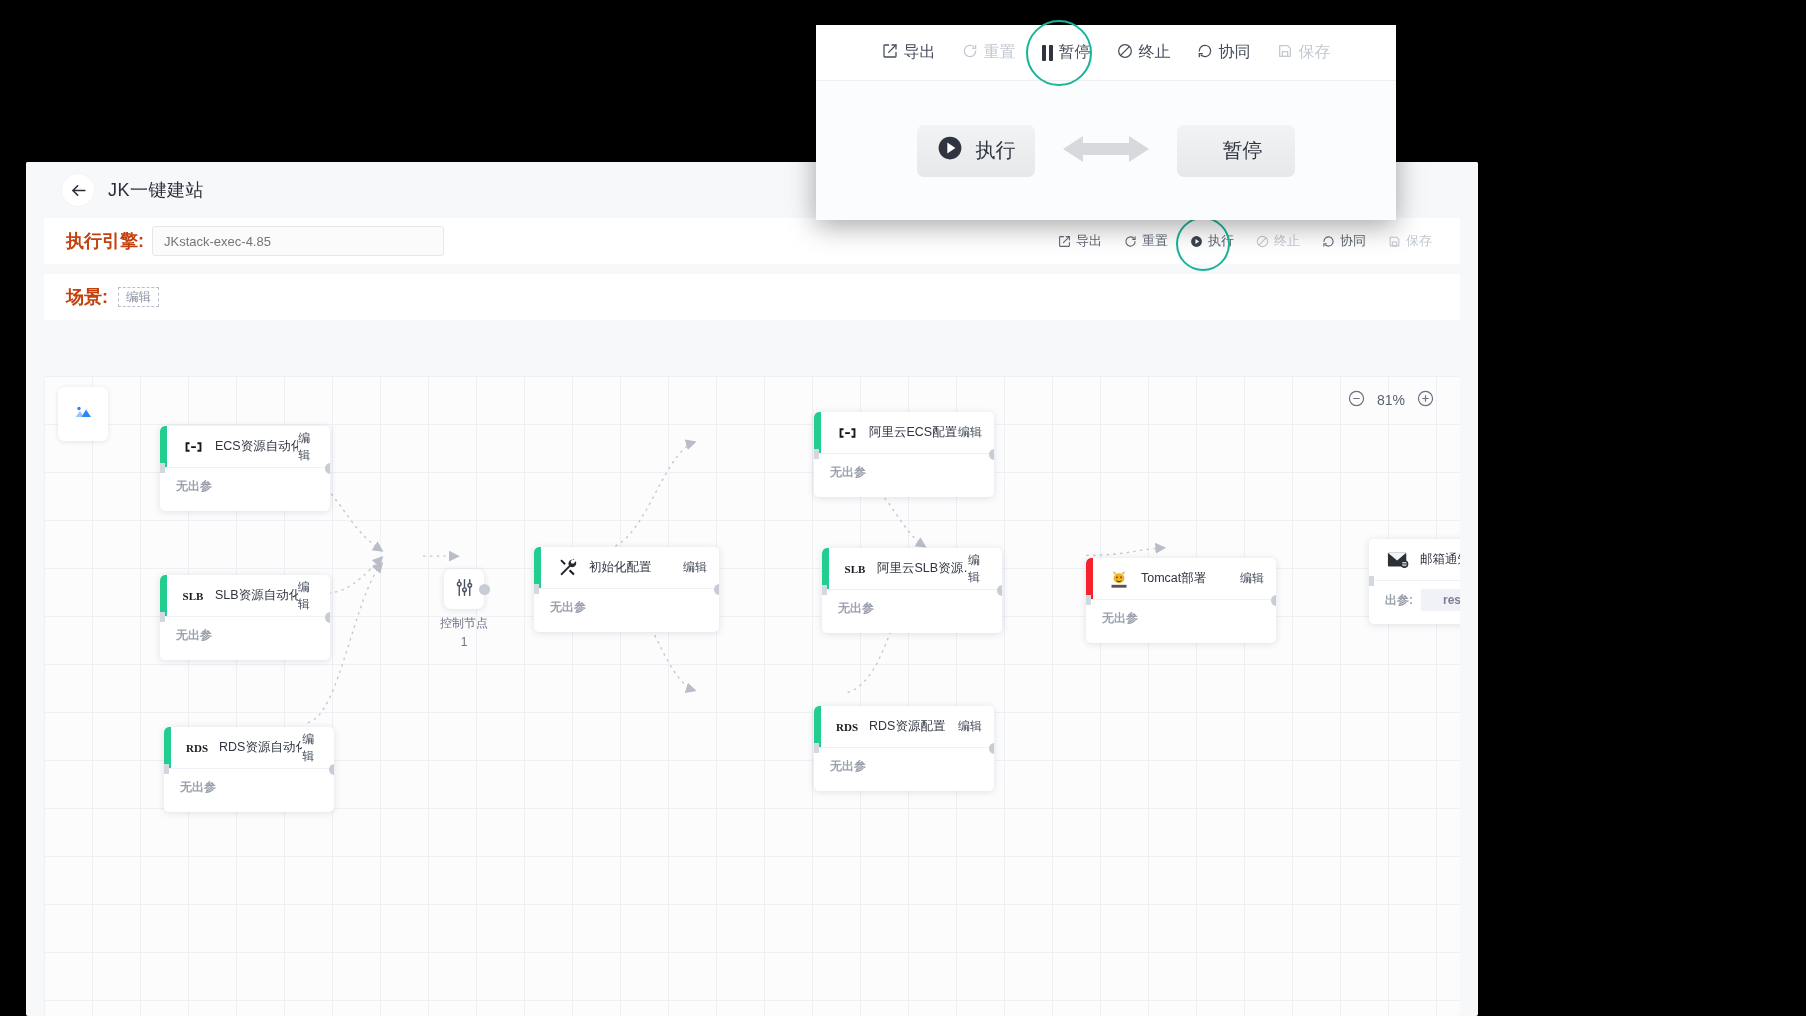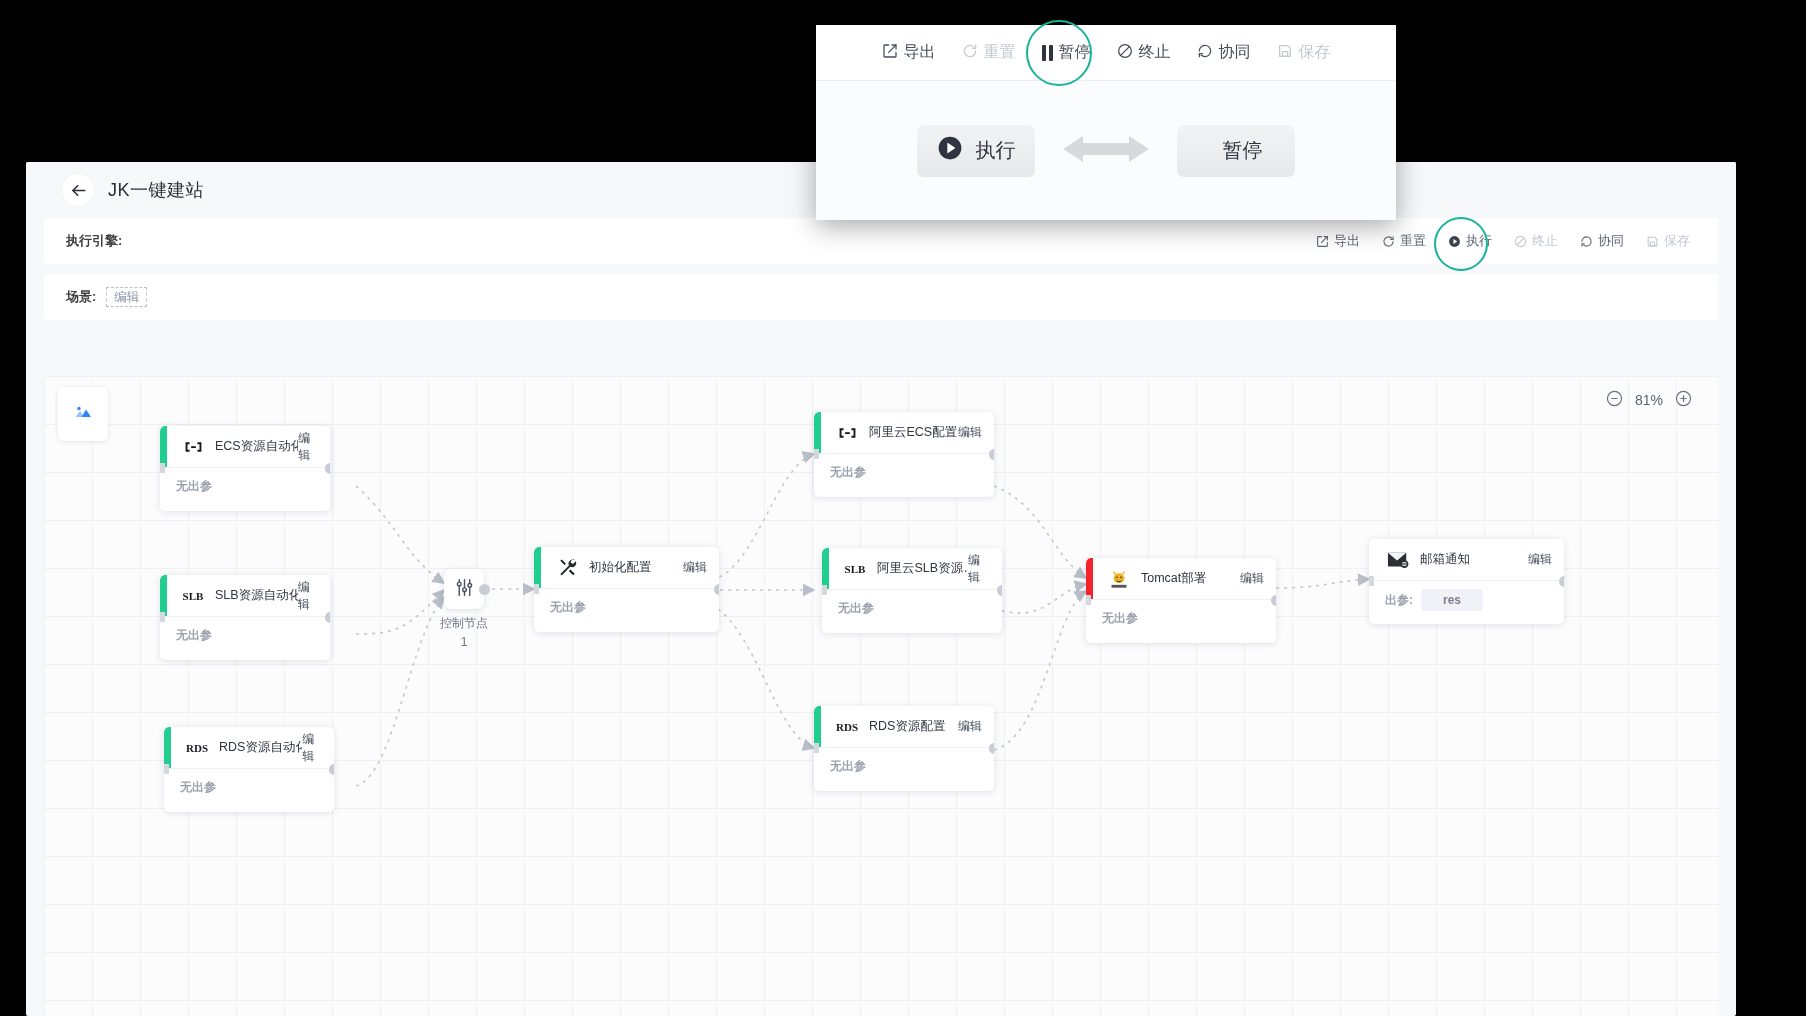--- a/index.html
+++ b/index.html
@@ -10,21 +10,21 @@
     overflow: hidden;
   }
   #stage { position: relative; width: 1806px; height: 1016px; background: #000; }
 
   
   .funnel { position: absolute; left: 0; top: 0; width: 1806px; height: 1016px; pointer-events: none; }
 
   
   .app-window {
     position: absolute; left: 26px; top: 162px;
-    width: 1710px; height: 854px;
+    width: 1452px; height: 854px;
     background: #f7f8fa;
     border-radius: 2px;
     overflow: hidden;
   }
   .app-header {
     height: 56px; display: flex; align-items: center; padding-left: 36px;
     background: #f7f8fa;
   }
   .back-btn {
     width: 32px; height: 32px; border-radius: 50%;
@@ -36,21 +36,21 @@
   .page-title { margin-left: 14px; font-size: 18px; color: #2b2f38; letter-spacing: .5px; }
 
   
   .row-card {
     background: #ffffff; margin: 0 18px 10px 18px; border-radius: 3px;
     display: flex; align-items: center; position: relative;
   }
   .row-engine { height: 46px; padding: 0 14px 0 22px; }
   .row-tag    { height: 46px; padding: 0 14px 0 22px; }
   .row-scene  { height: 46px; padding: 0 14px 0 22px; }
-  .field-label { font-size: 13px; color: #404040; font-weight: bold; white-space: nowrap; }
+  .field-label { font-size: 18px; color: #c2410c; font-weight: bold; white-space: nowrap; }
   .engine-input {
     margin-left: 8px; width: 292px; height: 30px; border: 1px solid #e4e7ed;
     border-radius: 3px; background: #fbfbfc; font-size: 13px; color: #c0c4cc;
     padding: 0 11px; outline: none; font-family: inherit;
   }
   .dashed-btn {
     margin-left: 10px; border: 1px dashed #b9bfcb; background: transparent;
     font-size: 12.5px; color: #8a93a3; padding: 3px 7px; line-height: 1;
     cursor: pointer; font-family: inherit; border-radius: 1px;
   }
@@ -179,20 +179,21 @@
             <line x1="20" y1="12" x2="5" y2="12"></line>
               <polyline points="11,18 5,12 11,6"></polyline>
           </svg>
         </span>
       </div>
       <div class="page-title">JK一键建站</div>
     </div>
 
     <div class="row-card row-engine">
       <span class="field-label">执行引擎:</span>
+      <input class="engine-input" placeholder="JKstack-exec-4.85" style="">
 
       <div class="toolbar">
         <div class="tb-item">
           <span>
             <svg width="13" height="13" viewBox="0 0 24 24" fill="none" stroke="#5f6673" stroke-width="2" stroke-linecap="round" stroke-linejoin="round">
               <path d="M15 3h6v6"></path>
                 <path d="M10 14L21 3"></path>
                 <path d="M21 14v6a1 1 0 0 1-1 1H4a1 1 0 0 1-1-1V4a1 1 0 0 1 1-1h6"></path>
             </svg>
           </span>

